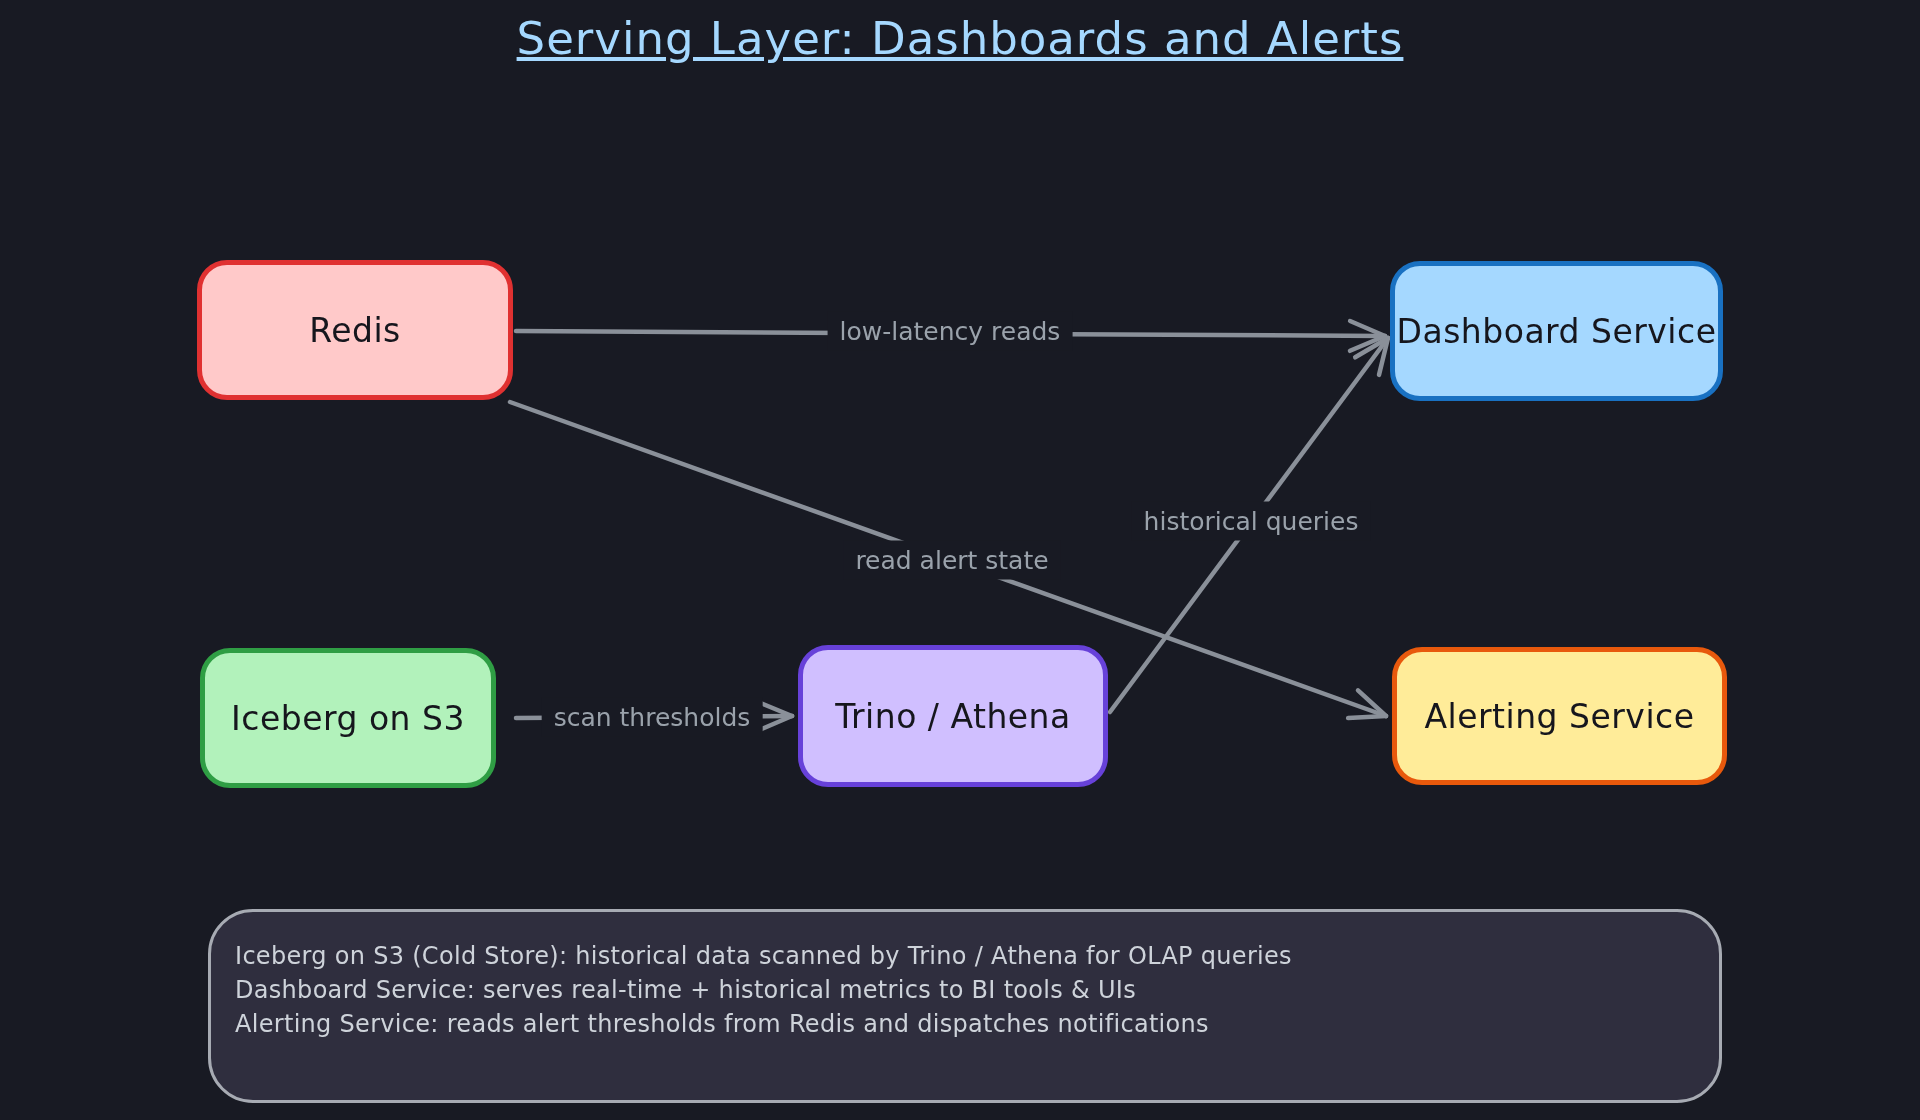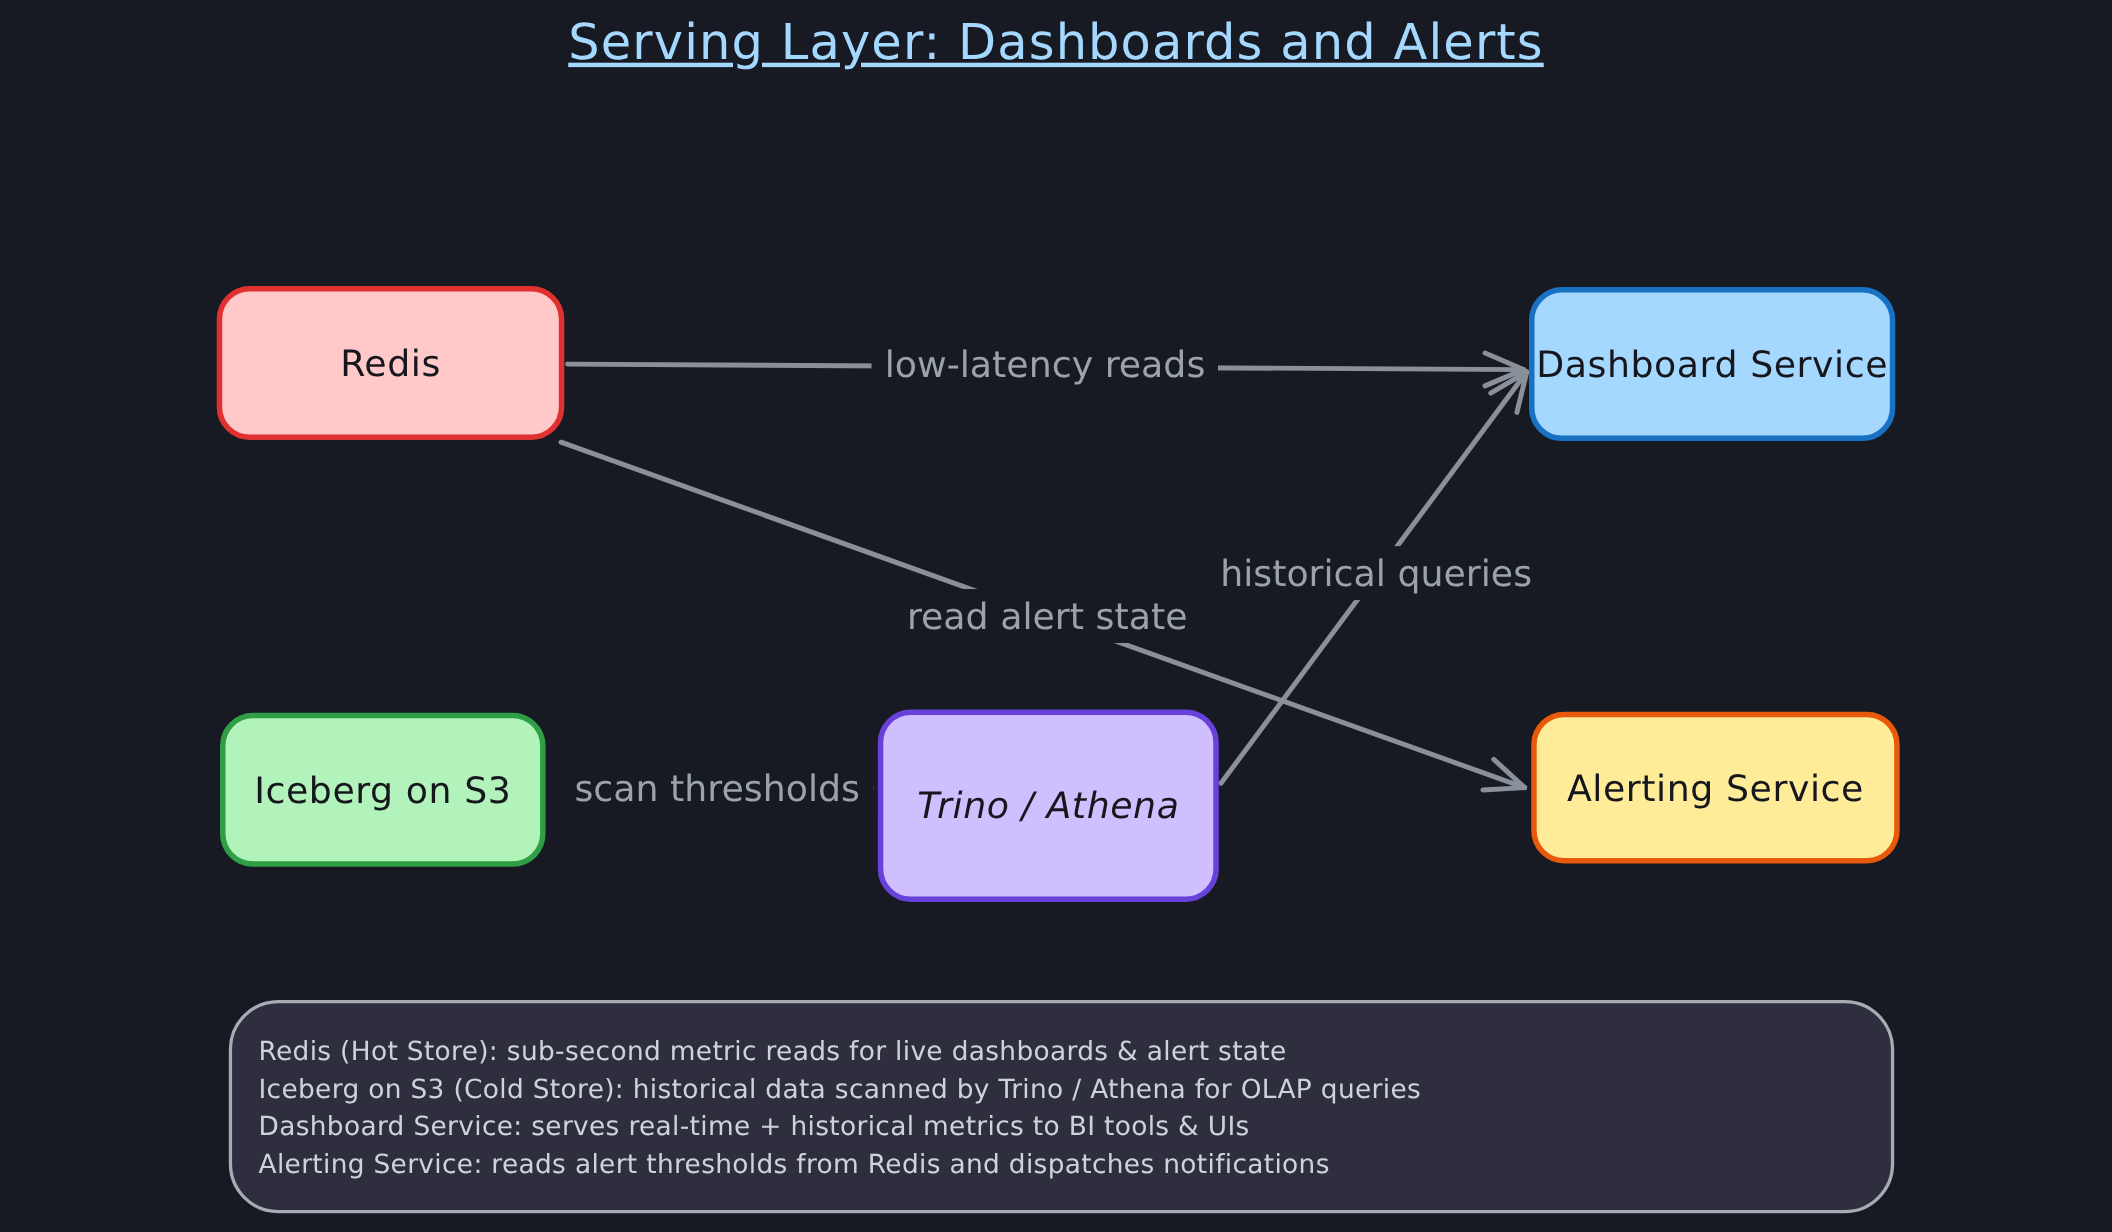--- a/index.html
+++ b/index.html
@@ -35,21 +35,21 @@
     display:flex;align-items:center;justify-content:center;
     color:var(--node-text);
     font-size:33px;font-weight:500;
     letter-spacing:0.5px;
   }
   .edge-label{
     position:absolute;
     transform:translate(-50%,-50%);
     background:var(--background);
     color:var(--edge-label);
-    font-size:33px;
+    font-size:25px;
     padding:5px 12px;
     white-space:nowrap;
   }
   .notes-box{
     position:absolute;left:208px;top:909px;width:1514px;height:194px;
     background:var(--notes-fill);
     border:3px solid var(--notes-border);
     border-radius:45px;
     padding:27px 30px 0 24px;
     color:var(--notes-text);
@@ -95,27 +95,26 @@
 
   <div class="node" style="left: 1390px; top: 261px; width: 333px; height: 140px; background: rgb(165, 216, 255); border-color: rgb(25, 113, 194);">
     <span>Dashboard Service</span>
   </div>
   <div class="node" style="left: 197px; top: 260px; width: 316px; height: 140px; background: rgb(255, 201, 201); border-color: rgb(224, 49, 49);">
     <span>Redis</span>
   </div>
   <div class="node" style="left: 200px; top: 648px; width: 296px; height: 140px; background: rgb(178, 242, 187); border-color: rgb(47, 158, 68);">
     <span>Iceberg on S3</span>
   </div>
-  <div class="node" style="left: 798px; top: 645px; width: 310px; height: 175px; background: rgb(208, 191, 255); border-color: rgb(103, 65, 217); font-style: italic;">
+  <div class="node" style="left: 798px; top: 645px; width: 310px; height: 142px; background: rgb(208, 191, 255); border-color: rgb(103, 65, 217);">
     <span>Trino / Athena</span>
   </div>
   <div class="node" style="left: 1392px; top: 647px; width: 335px; height: 138px; background: rgb(255, 236, 153); border-color: rgb(232, 89, 12); text-align: right;">
     <span>Alerting Service</span>
   </div>
 
   <div class="notes-box">
-    <div class="notes-line">Redis (Hot Store): sub-second metric reads for live dashboards &amp; alert state</div>
     <div class="notes-line">Iceberg on S3 (Cold Store): historical data scanned by Trino / Athena for OLAP queries</div>
     <div class="notes-line">Dashboard Service: serves real-time + historical metrics to BI tools &amp; UIs</div>
     <div class="notes-line">Alerting Service: reads alert thresholds from Redis and dispatches notifications</div>
   </div>
 
 </div>
 
 </body></html>

